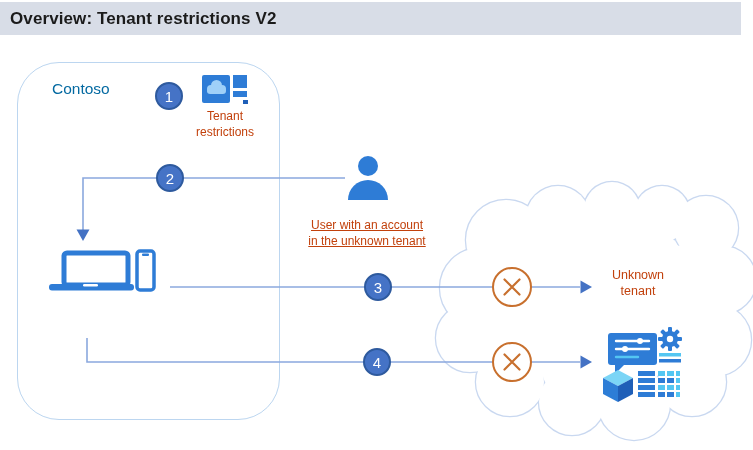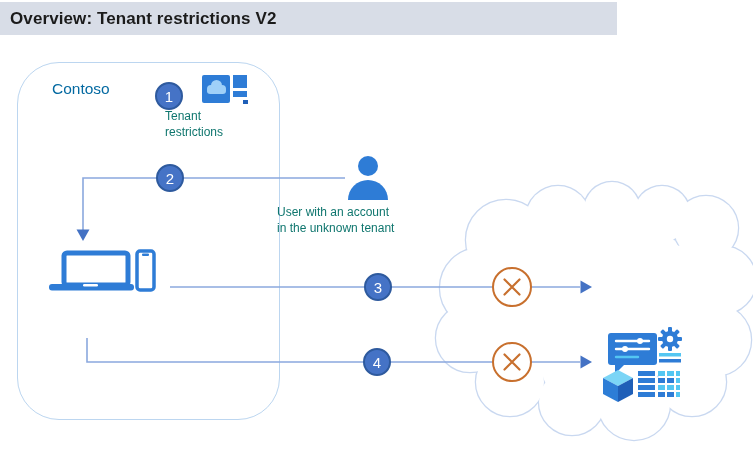--- a/index.html
+++ b/index.html
@@ -1,39 +1,39 @@
 <!DOCTYPE html>
 <html><head>
 <meta charset="utf-8">
 <style>
   html,body { margin:0; padding:0; background:#fff; }
   .stage {
     position:relative; width:753px; height:450px; background:#ffffff;
     font-family:"Liberation Sans", sans-serif; overflow:hidden;
   }
   .titlebar {
-    position:absolute; left:0; top:2px; width:617px; height:33px;
+    position:absolute; left:0; top:2px; width:741px; height:33px;
     background:#D8DDE7; display:flex; align-items:center;
     padding-left:10px; box-sizing:border-box;
   }
   .titlebar span { font-size:17px; font-weight:bold; color:#1b1b1b; letter-spacing:0.1px; }
   .zone {
     position:absolute; left:17px; top:62px; width:263px; height:358px;
     border:1.5px solid #BCD6F0; border-radius:42px; box-sizing:border-box;
   }
   .zone-label {
     position:absolute; left:52px; top:80px; font-size:15.5px; color:#0369a1;
   }
   svg.gfx { position:absolute; left:0; top:0; }
   .label {
-    position:absolute; font-size:12px; color:#0f766e; text-align:left;
+    position:absolute; font-size:12px; color:#c2410c; text-align:center;
     white-space:pre-line; line-height:1.3;
   }
   #lbl-tenant-restrictions { left:165px; top:109px; width:120px; }
-  #lbl-user    { left:277px; top:205px; width:180px; }
+  #lbl-user    { left:277px; top:218px; width:180px;text-decoration:underline; }
   #lbl-device  { left:10px;  top:294px; width:180px; }
   #lbl-unknown { left:578px; top:267px; width:120px; font-size:12.5px; }
   .step {
     position:absolute; width:24px; height:24px; border-radius:50%;
     background:#4573C6; border:2px solid #2E5A9E; color:#ffffff;
     font-size:15px; display:flex; align-items:center; justify-content:center;
   }
   #step1 { left:155px; top:82px; }
   #step2 { left:156px; top:164px; }
   #step3 { left:364px; top:273px; }
@@ -208,19 +208,21 @@
 
   <div class="zone-label">Contoso</div>
 
   <div class="label" id="lbl-tenant-restrictions">Tenant
 restrictions</div>
 
   <div class="label" id="lbl-user">User with an account
 in the unknown tenant</div>
 
 
+  <div class="label" id="lbl-unknown">Unknown
+tenant</div>
 
   <div class="step" id="step1">1</div>
   <div class="step" id="step2">2</div>
   <div class="step" id="step3">3</div>
   <div class="step" id="step4">4</div>
 
 </div>
 
 </body></html>

